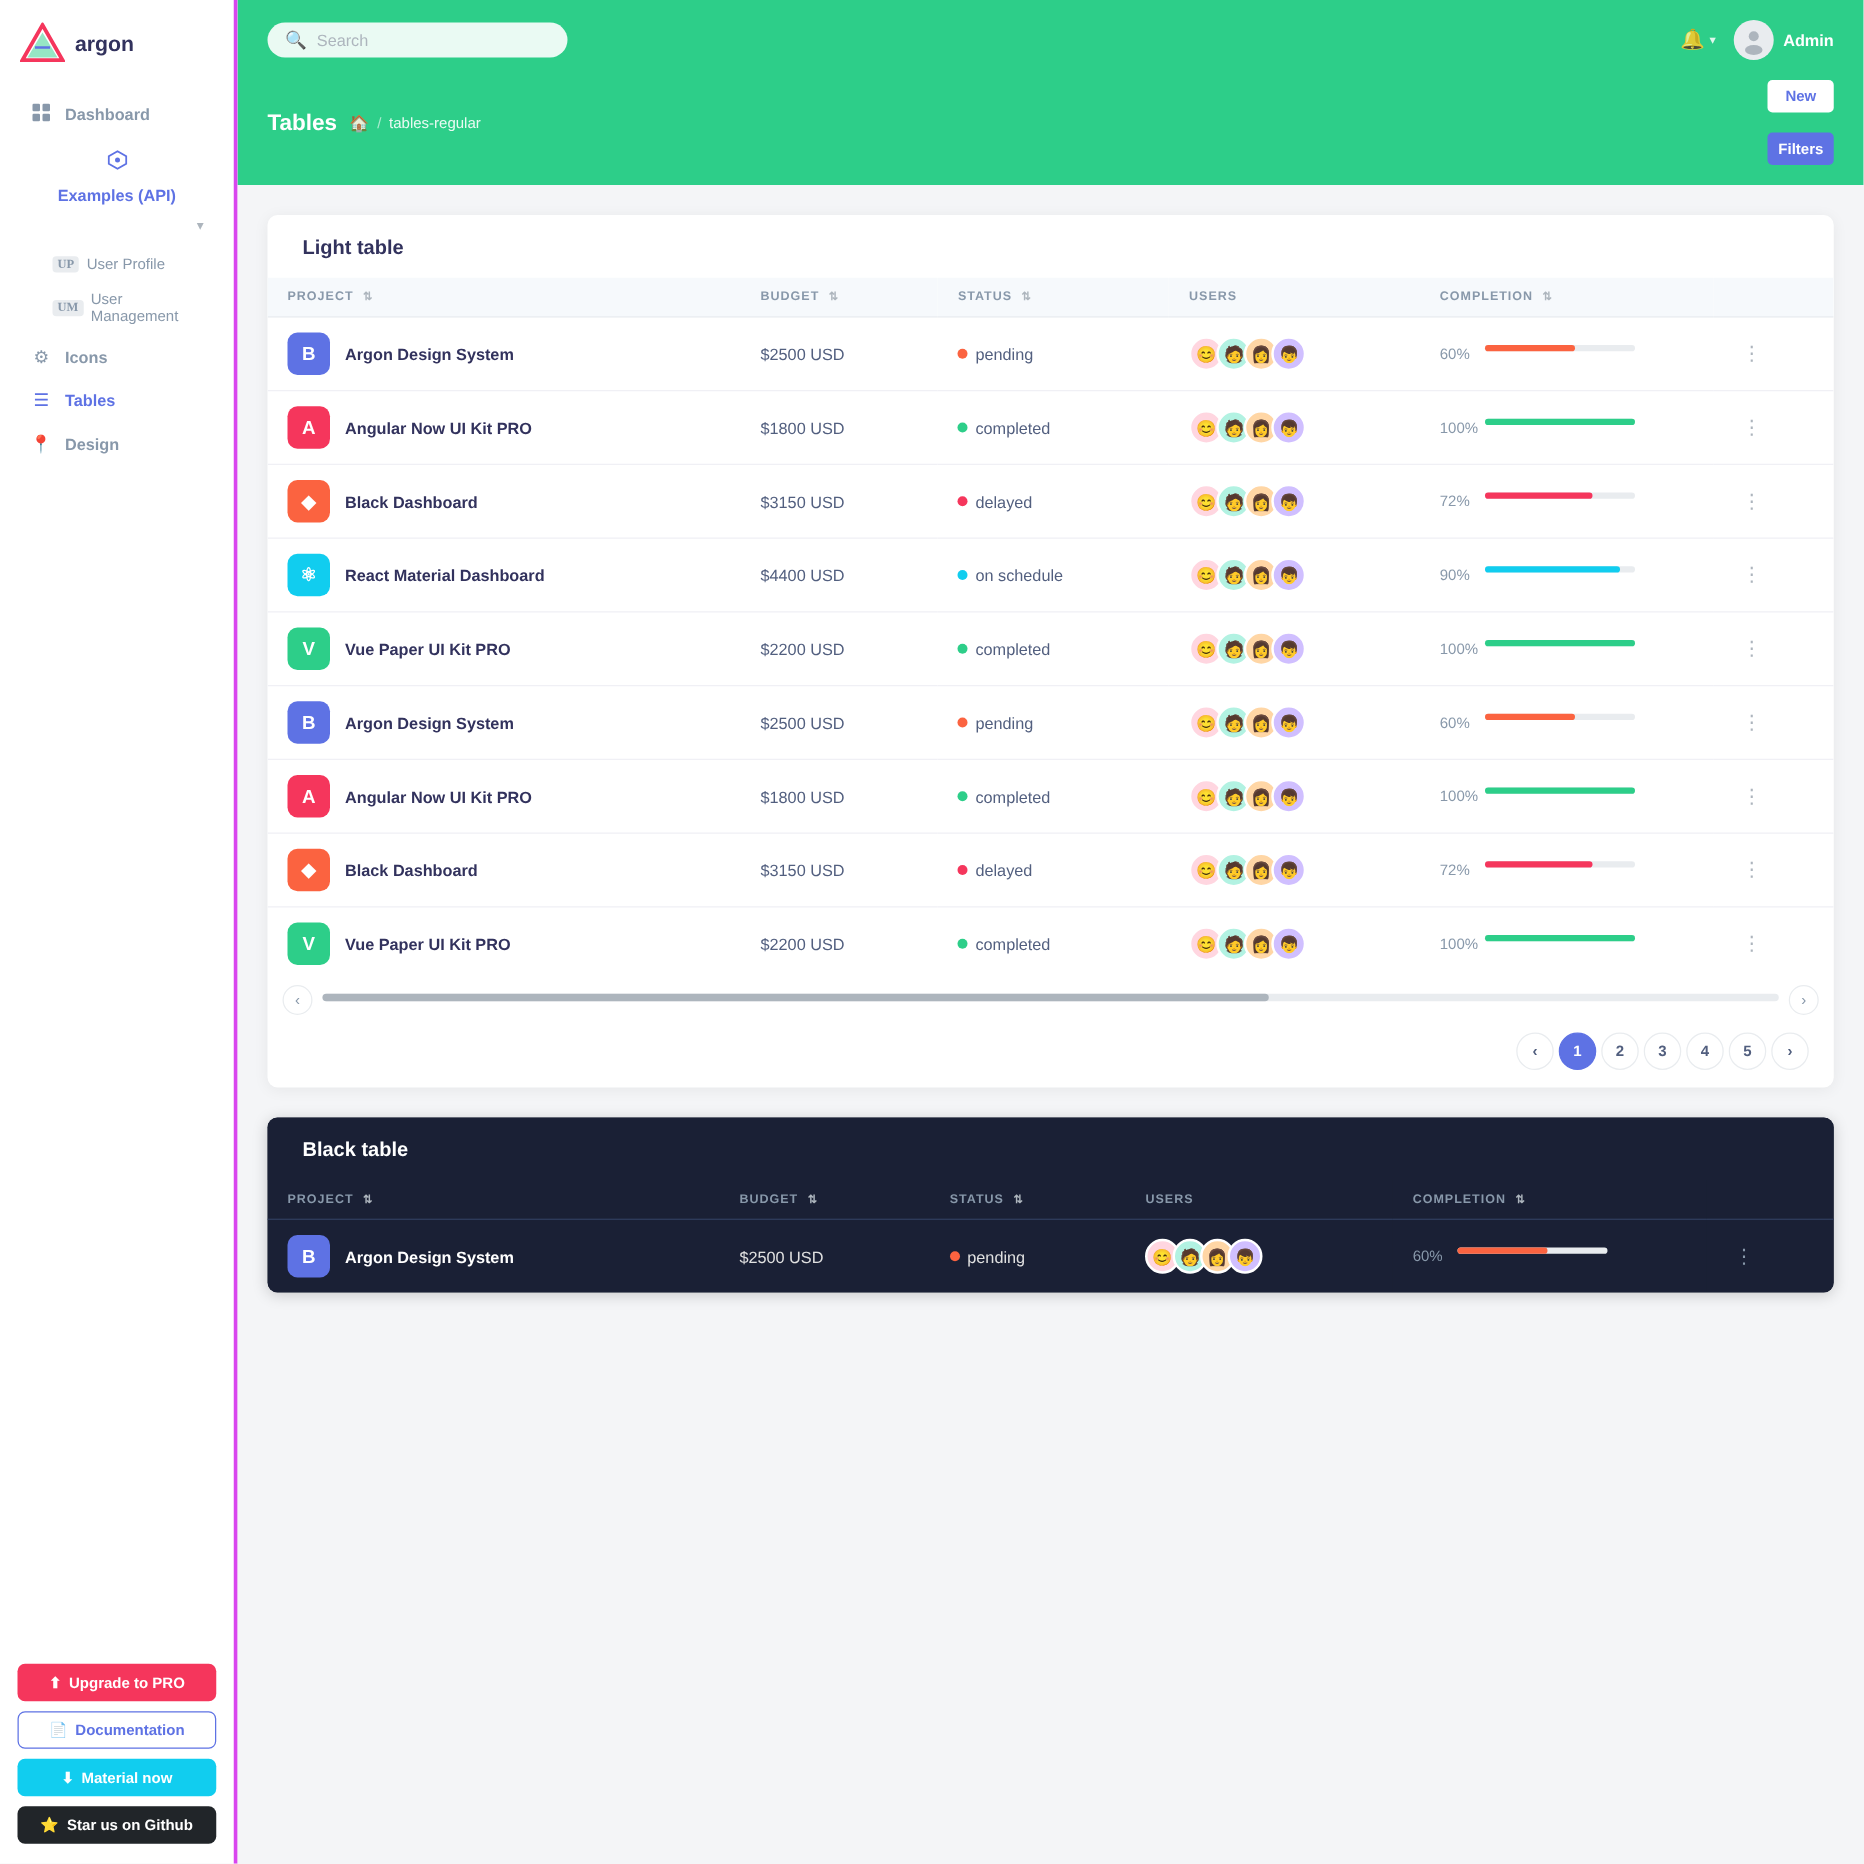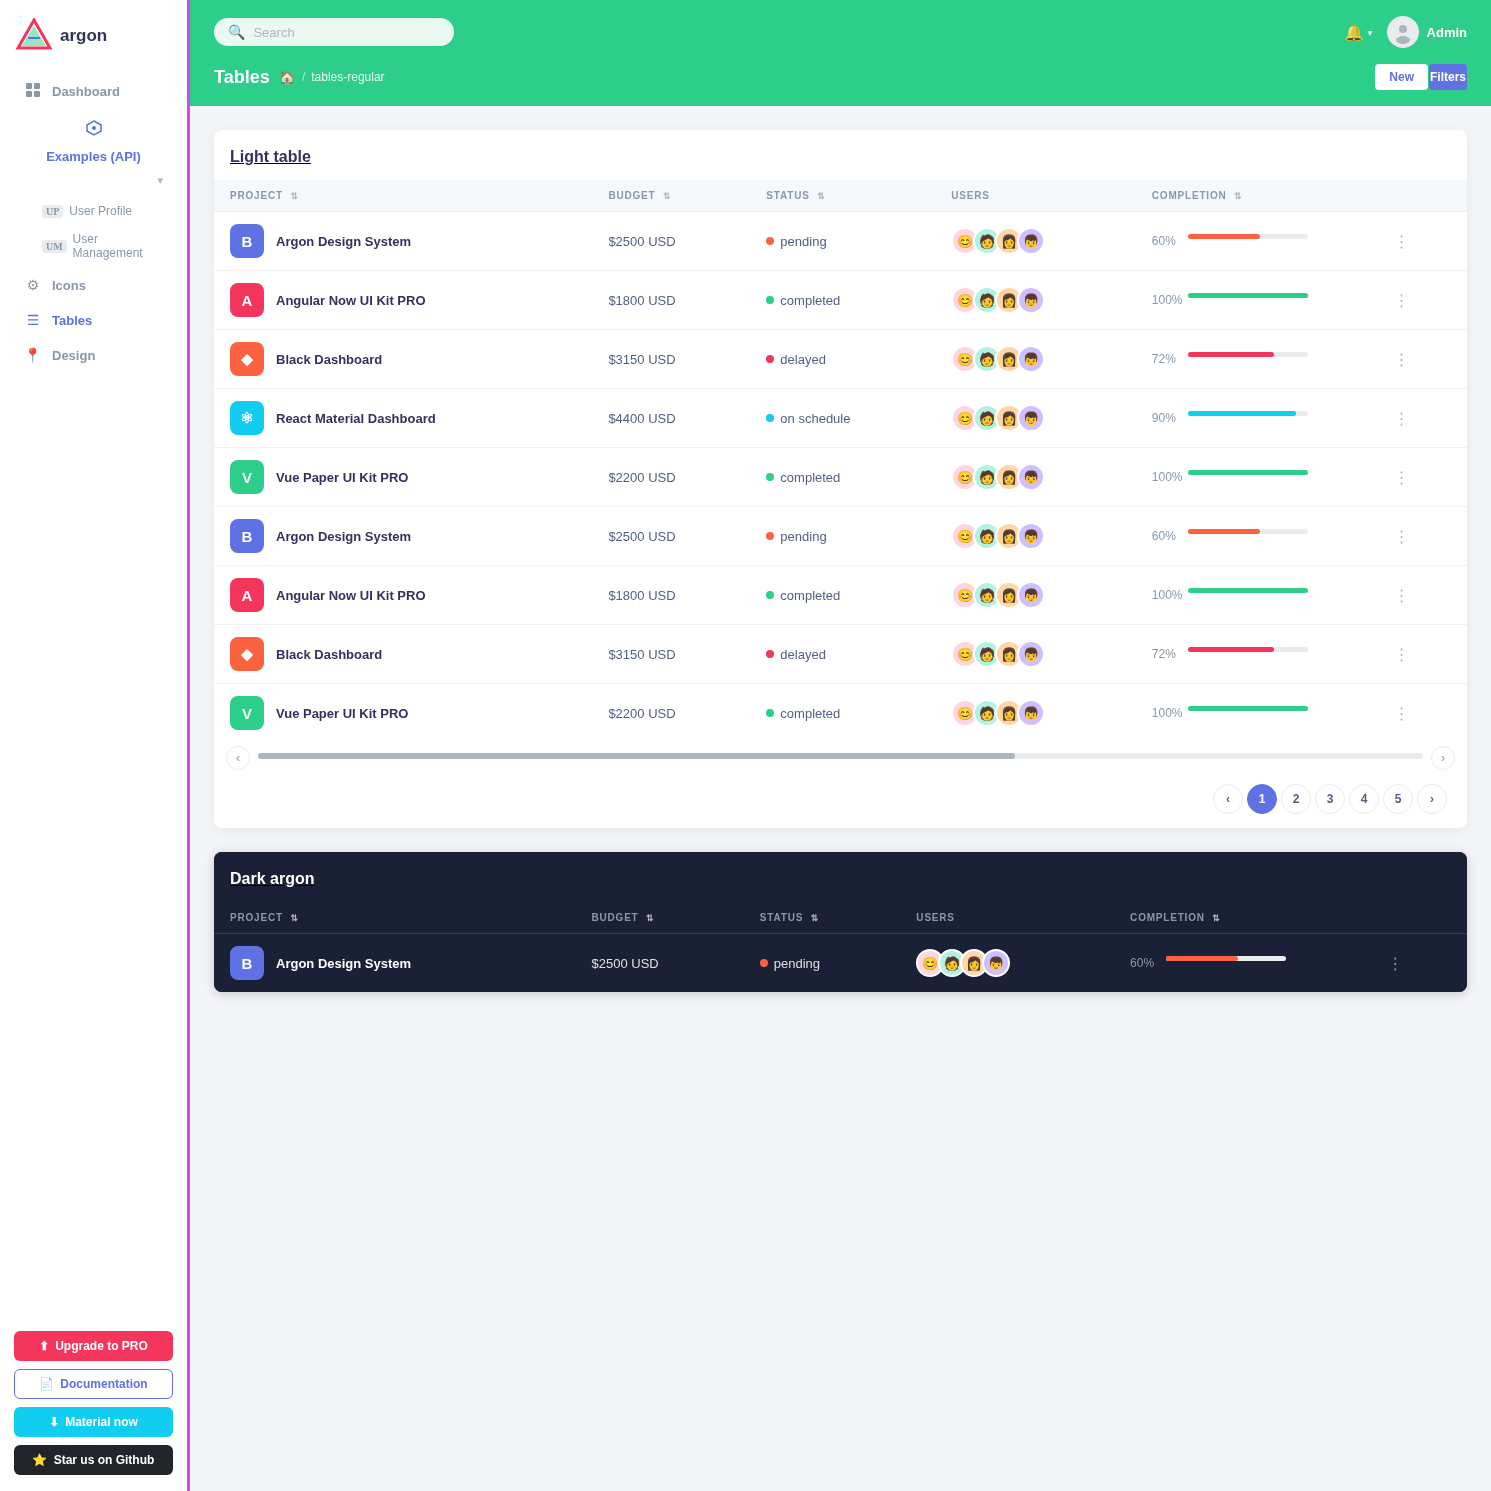--- a/index.html
+++ b/index.html
@@ -213,21 +213,21 @@
       display: flex;
       align-items: center;
       justify-content: space-between;
     }
     .breadcrumb-left { display: flex; align-items: center; gap: 10px; }
     .page-title { color: #fff; font-size: 18px; font-weight: 700; }
     .breadcrumb-nav { display: flex; align-items: center; gap: 6px; color: rgba(255,255,255,0.8); font-size: 12px; }
     .breadcrumb-home { color: rgba(255,255,255,0.9); font-size: 13px; }
     .breadcrumb-sep { color: rgba(255,255,255,0.6); }
     .breadcrumb-current { color: rgba(255,255,255,0.9); }
-    .breadcrumb-right { display: flex; gap: 1px; }
+    .breadcrumb-right { display: flex; gap: 16px; flex-direction: column; }
     .btn-new {
       background: #fff;
       color: #5e72e4;
       border: none;
       border-radius: 4px;
       padding: 6px 14px;
       font-size: 12px;
       font-weight: 700;
       cursor: pointer;
     }
@@ -252,22 +252,21 @@
 
     
     .table-card {
       background: #fff;
       border-radius: 8px;
       margin: 24px;
       box-shadow: 0 2px 12px rgba(0,0,0,0.06);
       overflow: hidden;
     }
     .table-card-header {
-      padding: 18px 20px 14px 16px;
-      text-decoration: underline;
+      padding: 18px 20px 14px 28px;
     }
     .table-card-title {
       font-size: 16px;
       font-weight: 700;
       color: #32325d;
     }
 
     
     .data-table {
       width: 100%;
@@ -916,21 +915,21 @@
         <button class="page-btn">2</button>
         <button class="page-btn">3</button>
         <button class="page-btn">4</button>
         <button class="page-btn">5</button>
         <button class="page-btn">›</button>
       </div>
     </div>
 
     <div class="table-card-dark">
       <div class="table-card-header">
-        <span class="table-card-title">Dark argon</span>
+        <span class="table-card-title">Black table</span>
       </div>
       <div style="overflow-x:auto;">
         <table class="data-table-dark">
           <thead>
             <tr>
               <th>PROJECT <span class="sort-icon">⇅</span></th>
               <th>BUDGET <span class="sort-icon">⇅</span></th>
               <th>STATUS <span class="sort-icon">⇅</span></th>
               <th>USERS</th>
               <th>COMPLETION <span class="sort-icon">⇅</span></th>

